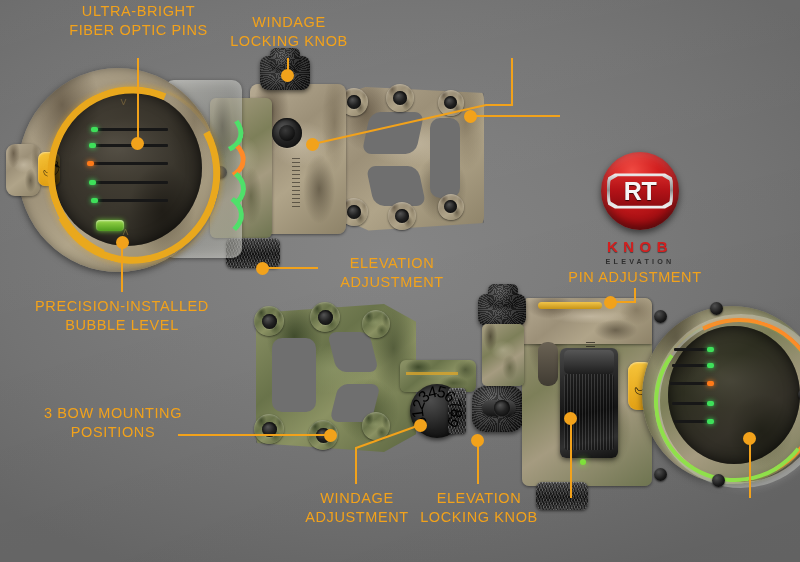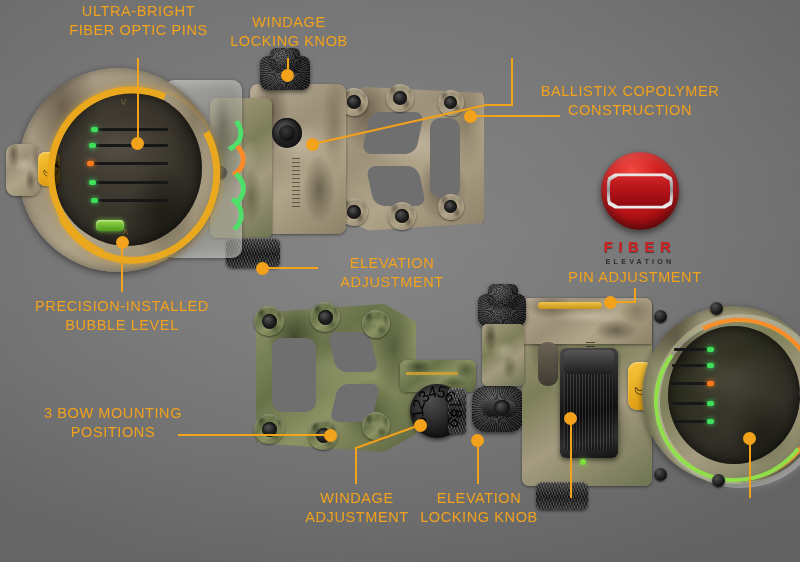--- a/index.html
+++ b/index.html
@@ -416,22 +416,20 @@
   <div class="dot" style="left:564px;top:412px;"></div>
   <div class="dot" style="left:743px;top:432px;"></div>
 
   <div class="callout c-center" style="left:36px;top:2px;width:205px;">ULTRA-BRIGHT
 FIBER OPTIC PINS</div>
 
   <div class="callout c-center" style="left:218px;top:13px;width:142px;">WINDAGE
 LOCKING KNOB</div>
 
 
-  <div class="callout c-center" style="left:530px;top:82px;width:200px;">BALLISTIX COPOLYMER
-CONSTRUCTION</div>
 
   <div class="callout c-center" style="left:318px;top:254px;width:148px;">ELEVATION
 ADJUSTMENT</div>
 
   <div class="callout c-center" style="left:20px;top:297px;width:204px;">PRECISION-INSTALLED
 BUBBLE LEVEL</div>
 
   <div class="callout c-center" style="left:551px;top:268px;width:168px;">PIN ADJUSTMENT</div>
 
   <div class="callout c-center" style="left:38px;top:404px;width:150px;">3 BOW MOUNTING
@@ -442,18 +440,19 @@
 
   <div class="callout c-center" style="left:400px;top:489px;width:158px;">ELEVATION
 LOCKING KNOB</div>
 
 
 
   <div id="react-logo" style="left:592px;top:152px;width:96px;">
     <div class="rt-badge">
       <div class="rt-band"></div>
       <div class="rt-bandinner"></div>
+      <div class="rt-text">RT</div>
     </div>
-    <div class="react-word">FIBER</div>
+    <div class="react-word">KNOB</div>
     <div class="tech-word">ELEVATION</div>
   </div>
 
 </div>
 
 </body></html>

